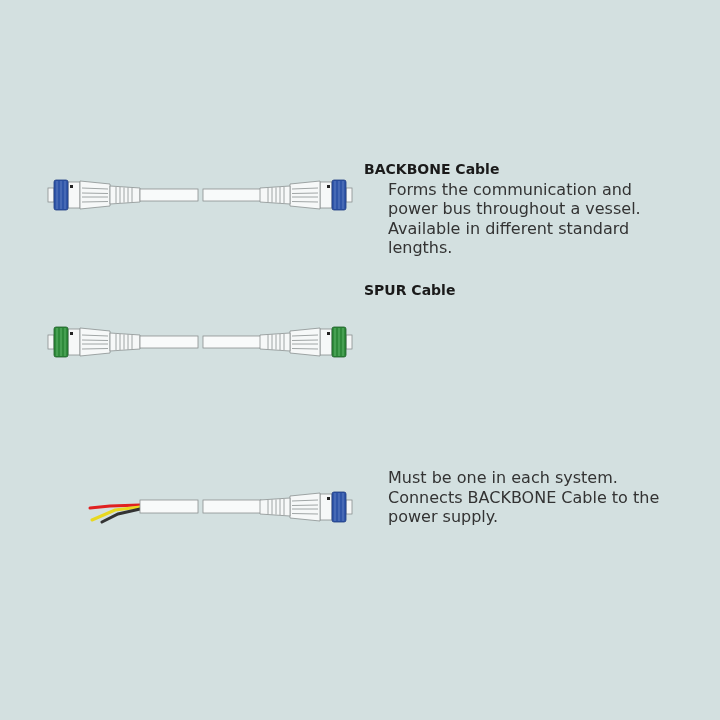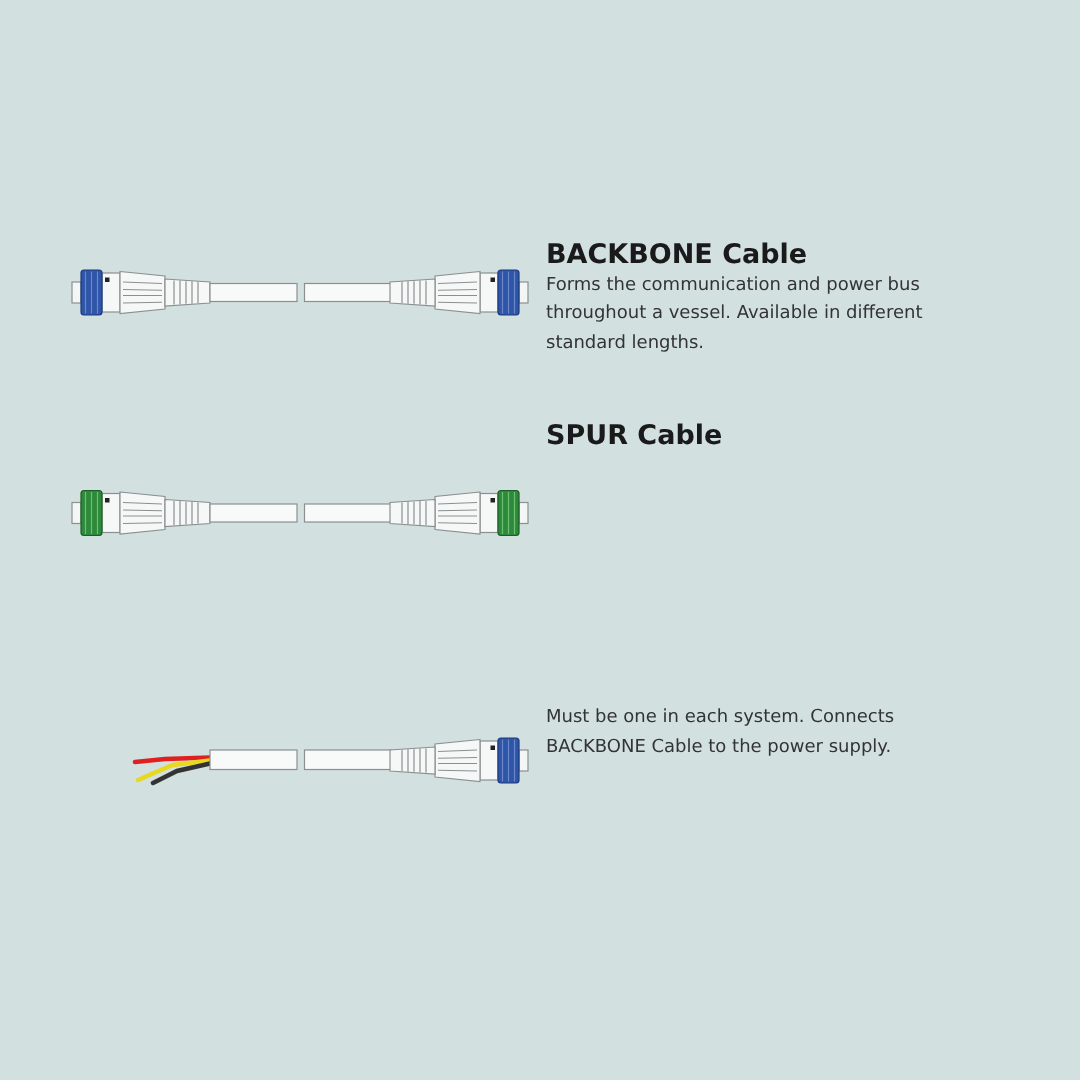--- a/index.html
+++ b/index.html
@@ -7,22 +7,22 @@
     width: 720px; height: 720px;
     background: #d3e0e0;
     position: relative;
     overflow: hidden;
     font-family: "DejaVu Sans", sans-serif;
     color: #2a2a2a;
   }
   .cable { position: absolute; left: 0; width: 360px; }
   .cable svg { display: block; }
   .text-block { position: absolute; left: 364px; width: 300px; }
-  .title { font-weight: bold; font-size: 18px; line-height: 19.5px; color: #1a1a1a; }
-  .desc { font-size: 12px; line-height: 19.5px; color: #333; }
+  .title { font-weight: bold; font-size: 14px; line-height: 19.5px; color: #1a1a1a; }
+  .desc { font-size: 16px; line-height: 19.5px; color: #333; margin-left: 24px; }
 </style>
 </head>
 <body>
 
 <svg width="0" height="0" style="position:absolute">
   <defs>
 
     <g id="conn-body">
 
       <rect x="0" y="10" width="6" height="14" fill="#f4f6f6" stroke="#8a9090" stroke-width="0.8"></rect>

